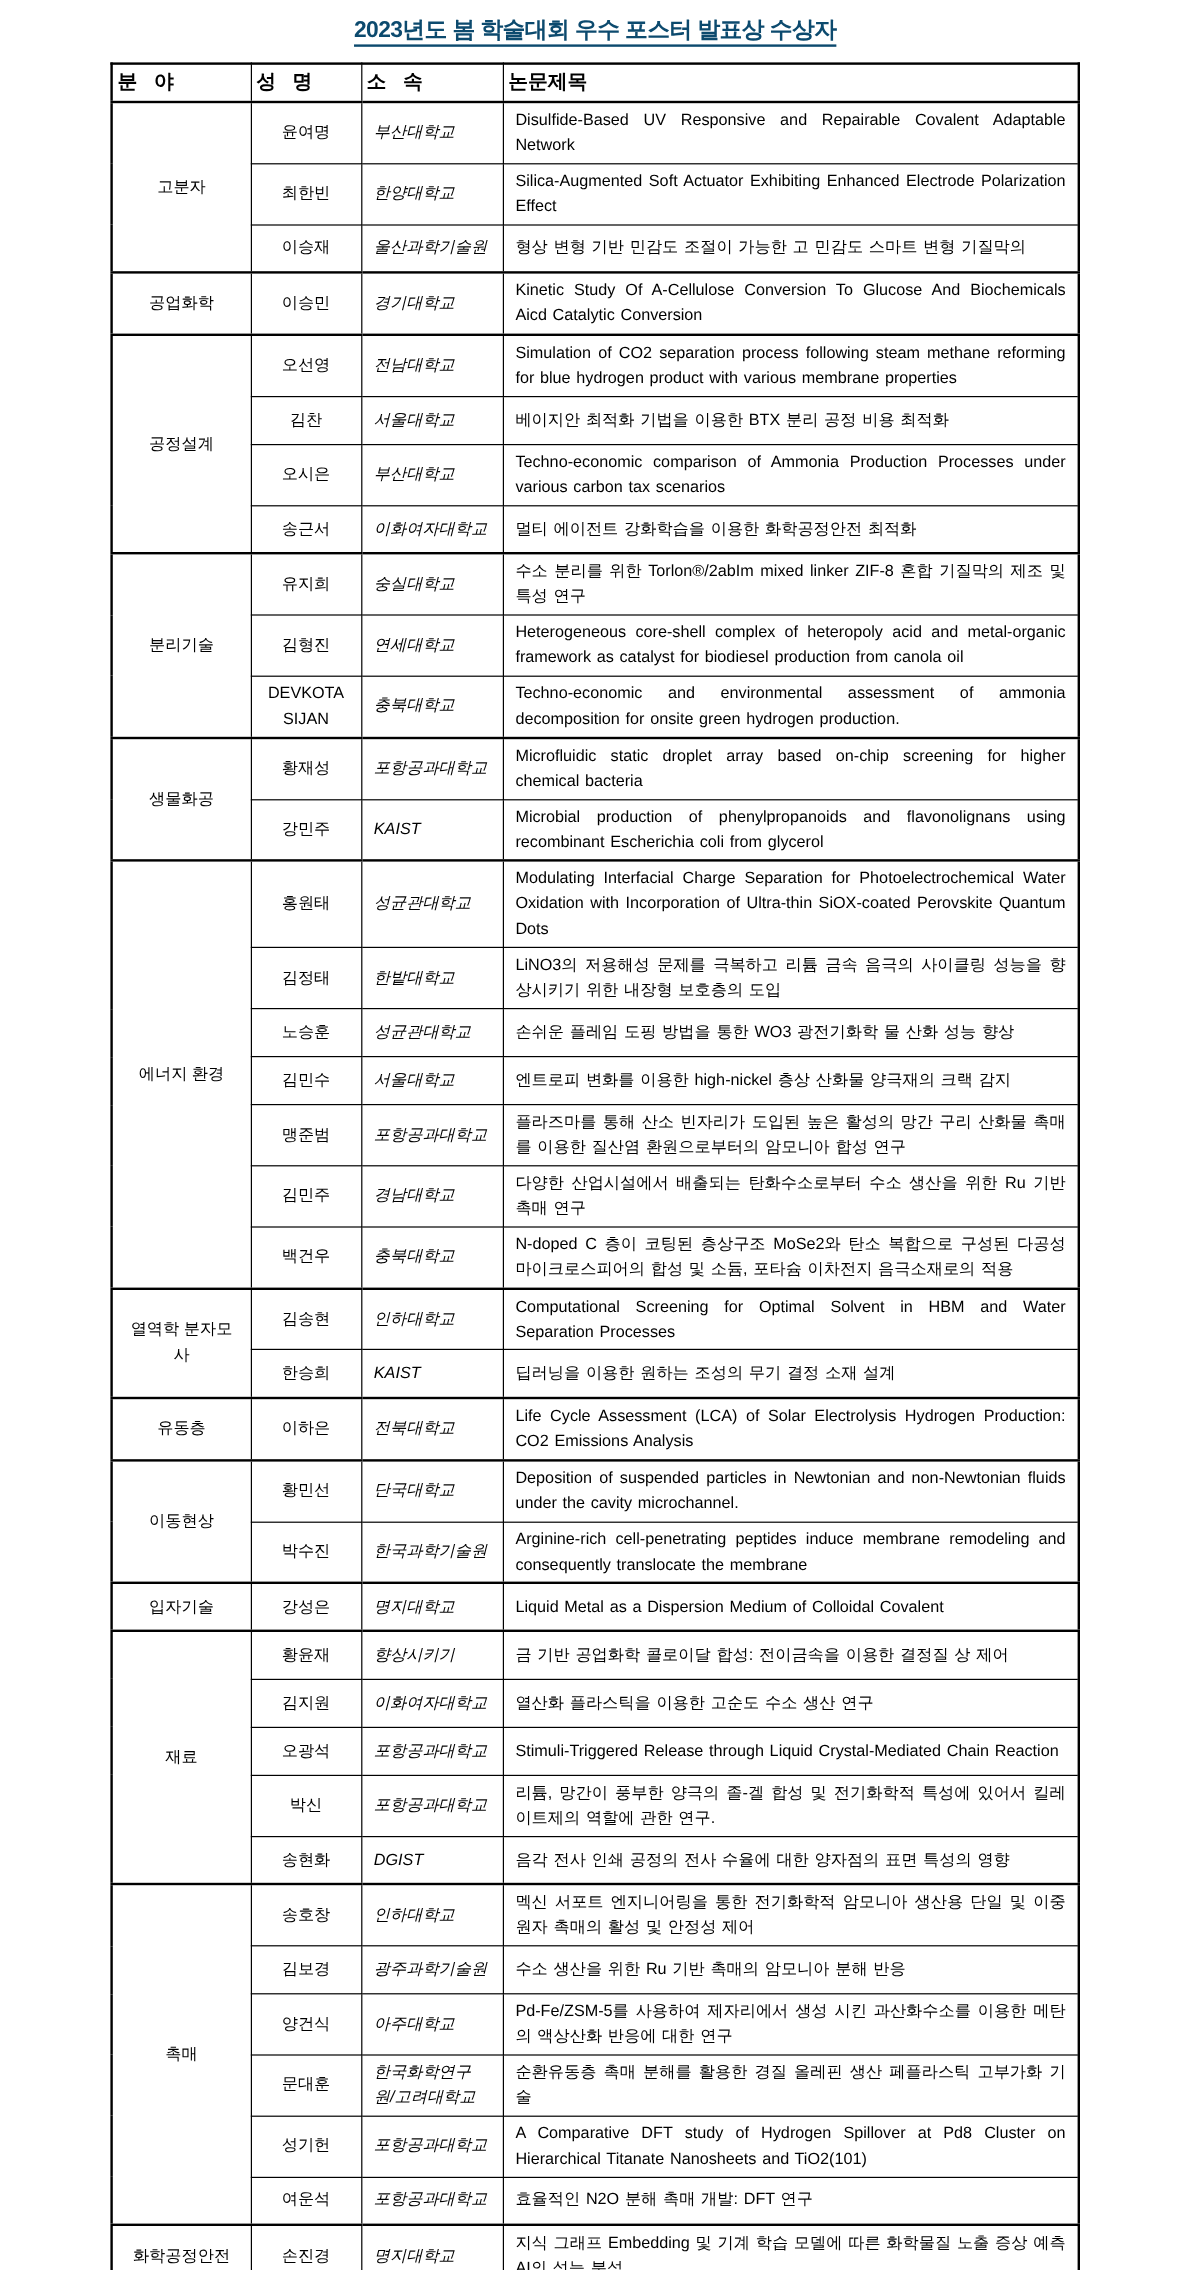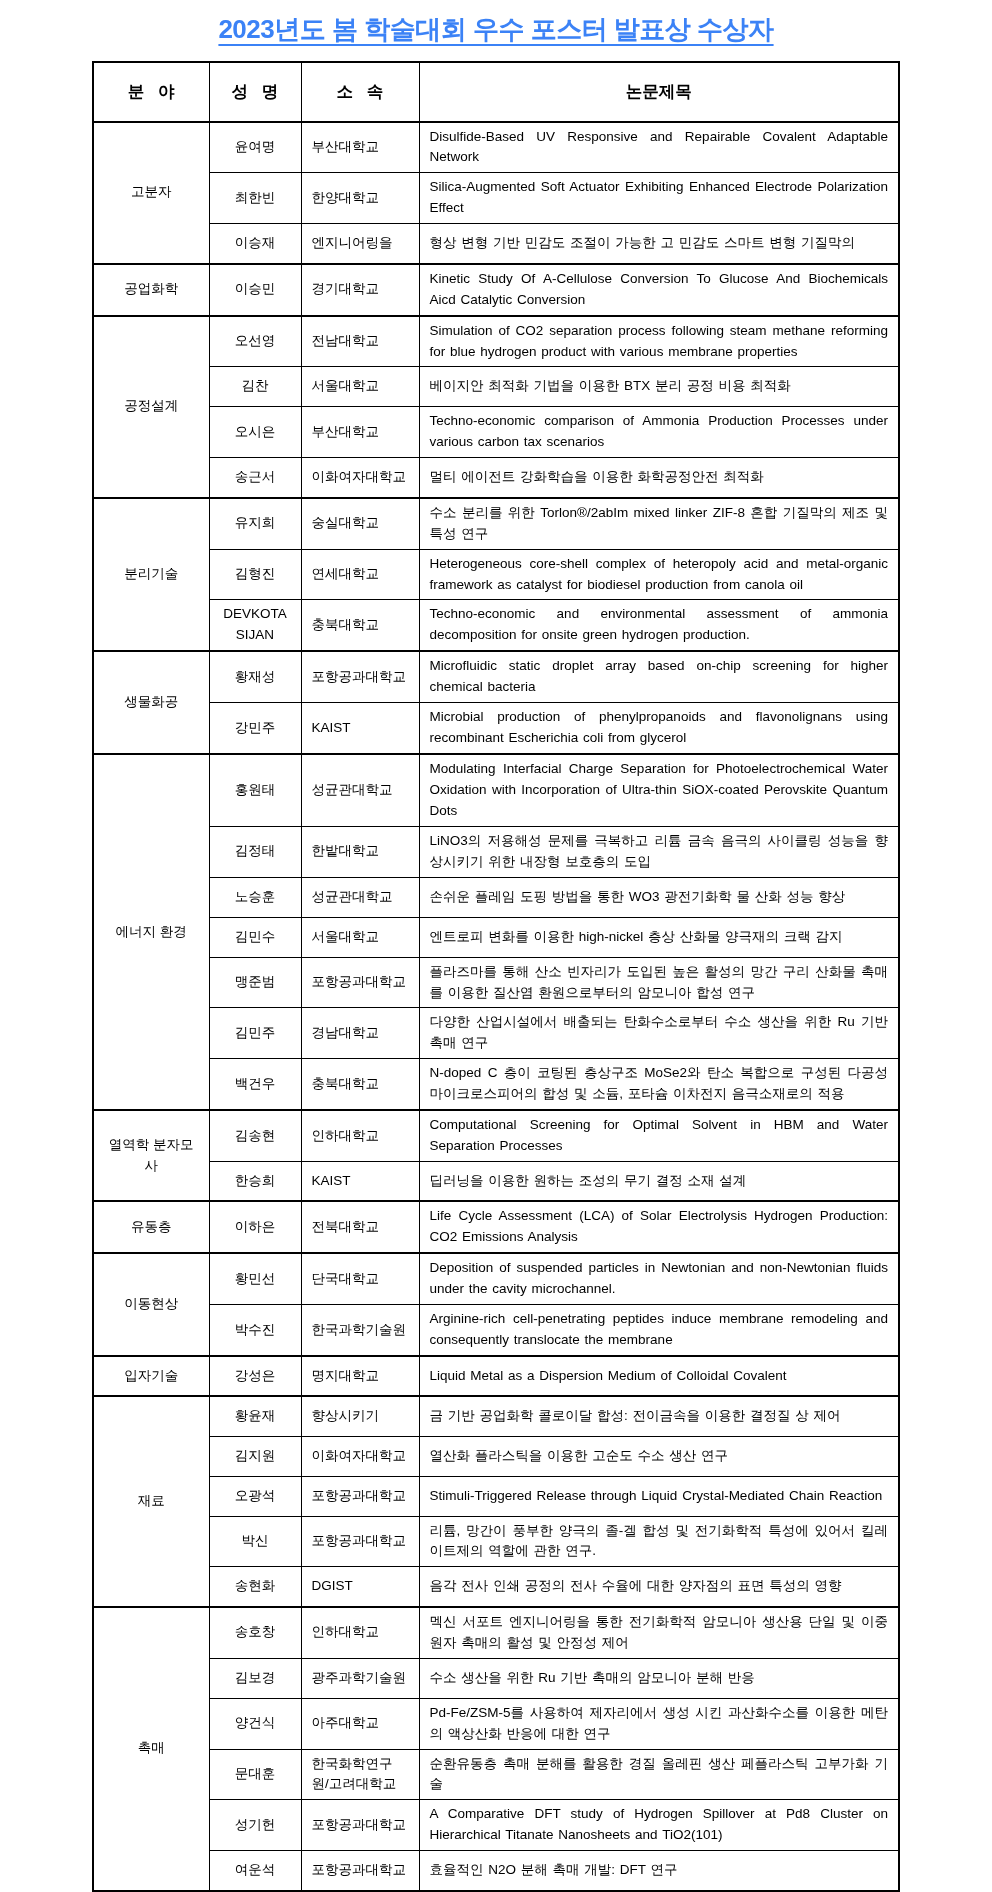--- a/index.html
+++ b/index.html
@@ -12,55 +12,55 @@
   .page {
     width: 992px;
     min-height: 1892px;
     background: #ffffff;
     box-sizing: border-box;
     padding-top: 12px;
   }
   h1.doc-title {
     margin: 0 auto 14px auto;
     text-align: center;
-    font-size: 26px;
+    font-size: 19px;
     font-weight: bold;
     letter-spacing: -0.5px;
     text-decoration: underline;
     text-decoration-thickness: 2px;
     text-underline-offset: 6px;
-    color: #3b82f6;
+    color: #0c4a6e;
   }
   table.awards {
     width: 806px;
     margin: 0 auto;
     border-collapse: collapse;
     table-layout: fixed;
     border: 2px solid #000000;
   }
   table.awards th, table.awards td {
     border: 1px solid #000000;
     vertical-align: middle;
     font-size: 13.5px;
     line-height: 1.55;
     box-sizing: border-box;
     overflow-wrap: anywhere;
   }
   table.awards th {
     height: 32px;
     font-weight: bold;
     font-size: 16.5px;
-    text-align: center;
+    text-align: left;
     white-space: pre;
-    padding: 16px 4px;
+    padding: 2px 4px;
   }
   table.awards td { height: 40px; padding: 4px 10px; }
   td.field { text-align: center; padding: 4px 4px; margin-left: 31px; }
   td.name  { text-align: center; }
-  td.aff   { text-align: left; padding: 4px 8px; }
+  td.aff   { text-align: left; padding: 4px 8px; font-style: italic; }
   td.ptitle{ text-align: justify; padding: 5px 12px; word-spacing: 1px; }
   tr.sec td { border-top: 2px solid #000000; }
 </style>
 </head>
 <body>
 
 <div class="page">
 
   <h1 class="doc-title">2023년도 봄 학술대회 우수 포스터 발표상 수상자</h1>
 
@@ -87,21 +87,21 @@
         <td class="aff">부산대학교</td>
         <td class="ptitle">Disulfide-Based UV Responsive and Repairable Covalent Adaptable Network</td>
       </tr>
       <tr>
         <td class="name">최한빈</td>
         <td class="aff">한양대학교</td>
         <td class="ptitle">Silica-Augmented Soft Actuator Exhibiting Enhanced Electrode Polarization Effect</td>
       </tr>
       <tr>
         <td class="name">이승재</td>
-        <td class="aff">엔지니어링을</td>
+        <td class="aff">울산과학기술원</td>
         <td class="ptitle">형상 변형 기반 민감도 조절이 가능한 고 민감도 스마트 변형 기질막의</td>
       </tr>
 
       <tr class="sec">
         <td class="field">공업화학</td>
         <td class="name">이승민</td>
         <td class="aff">경기대학교</td>
         <td class="ptitle">Kinetic Study Of A-Cellulose Conversion To Glucose And Biochemicals Aicd Catalytic Conversion</td>
       </tr>
 

